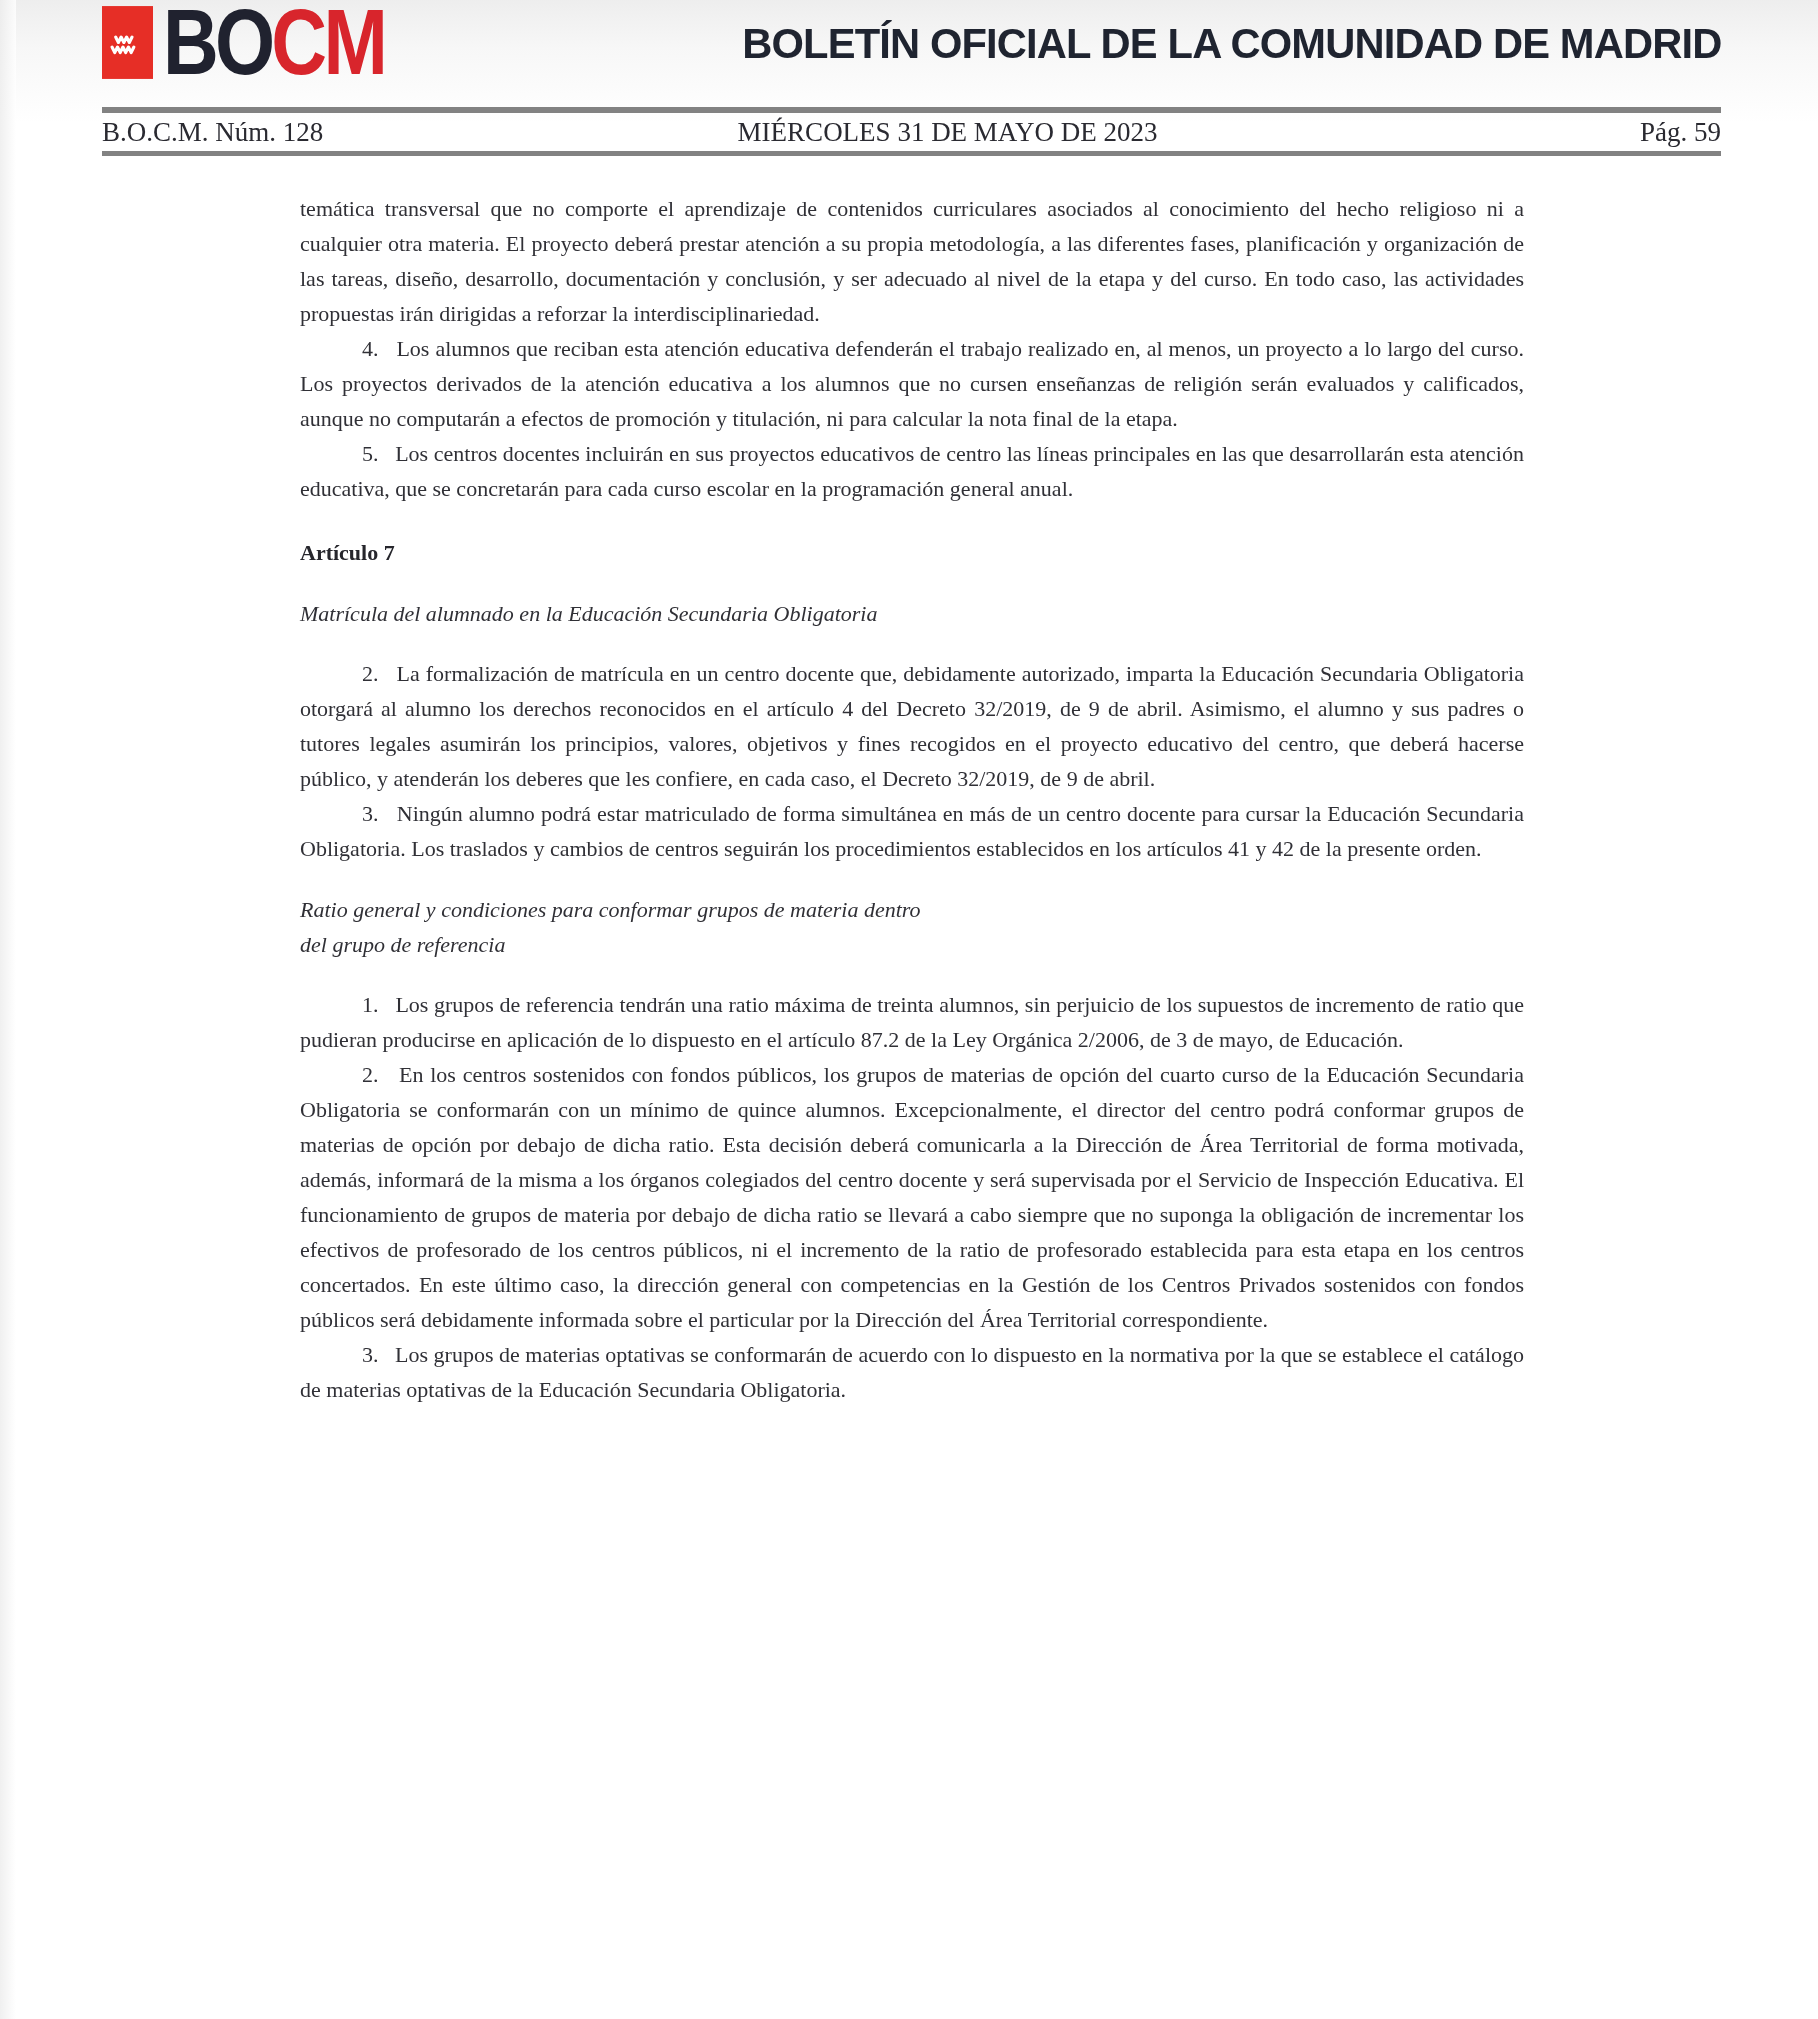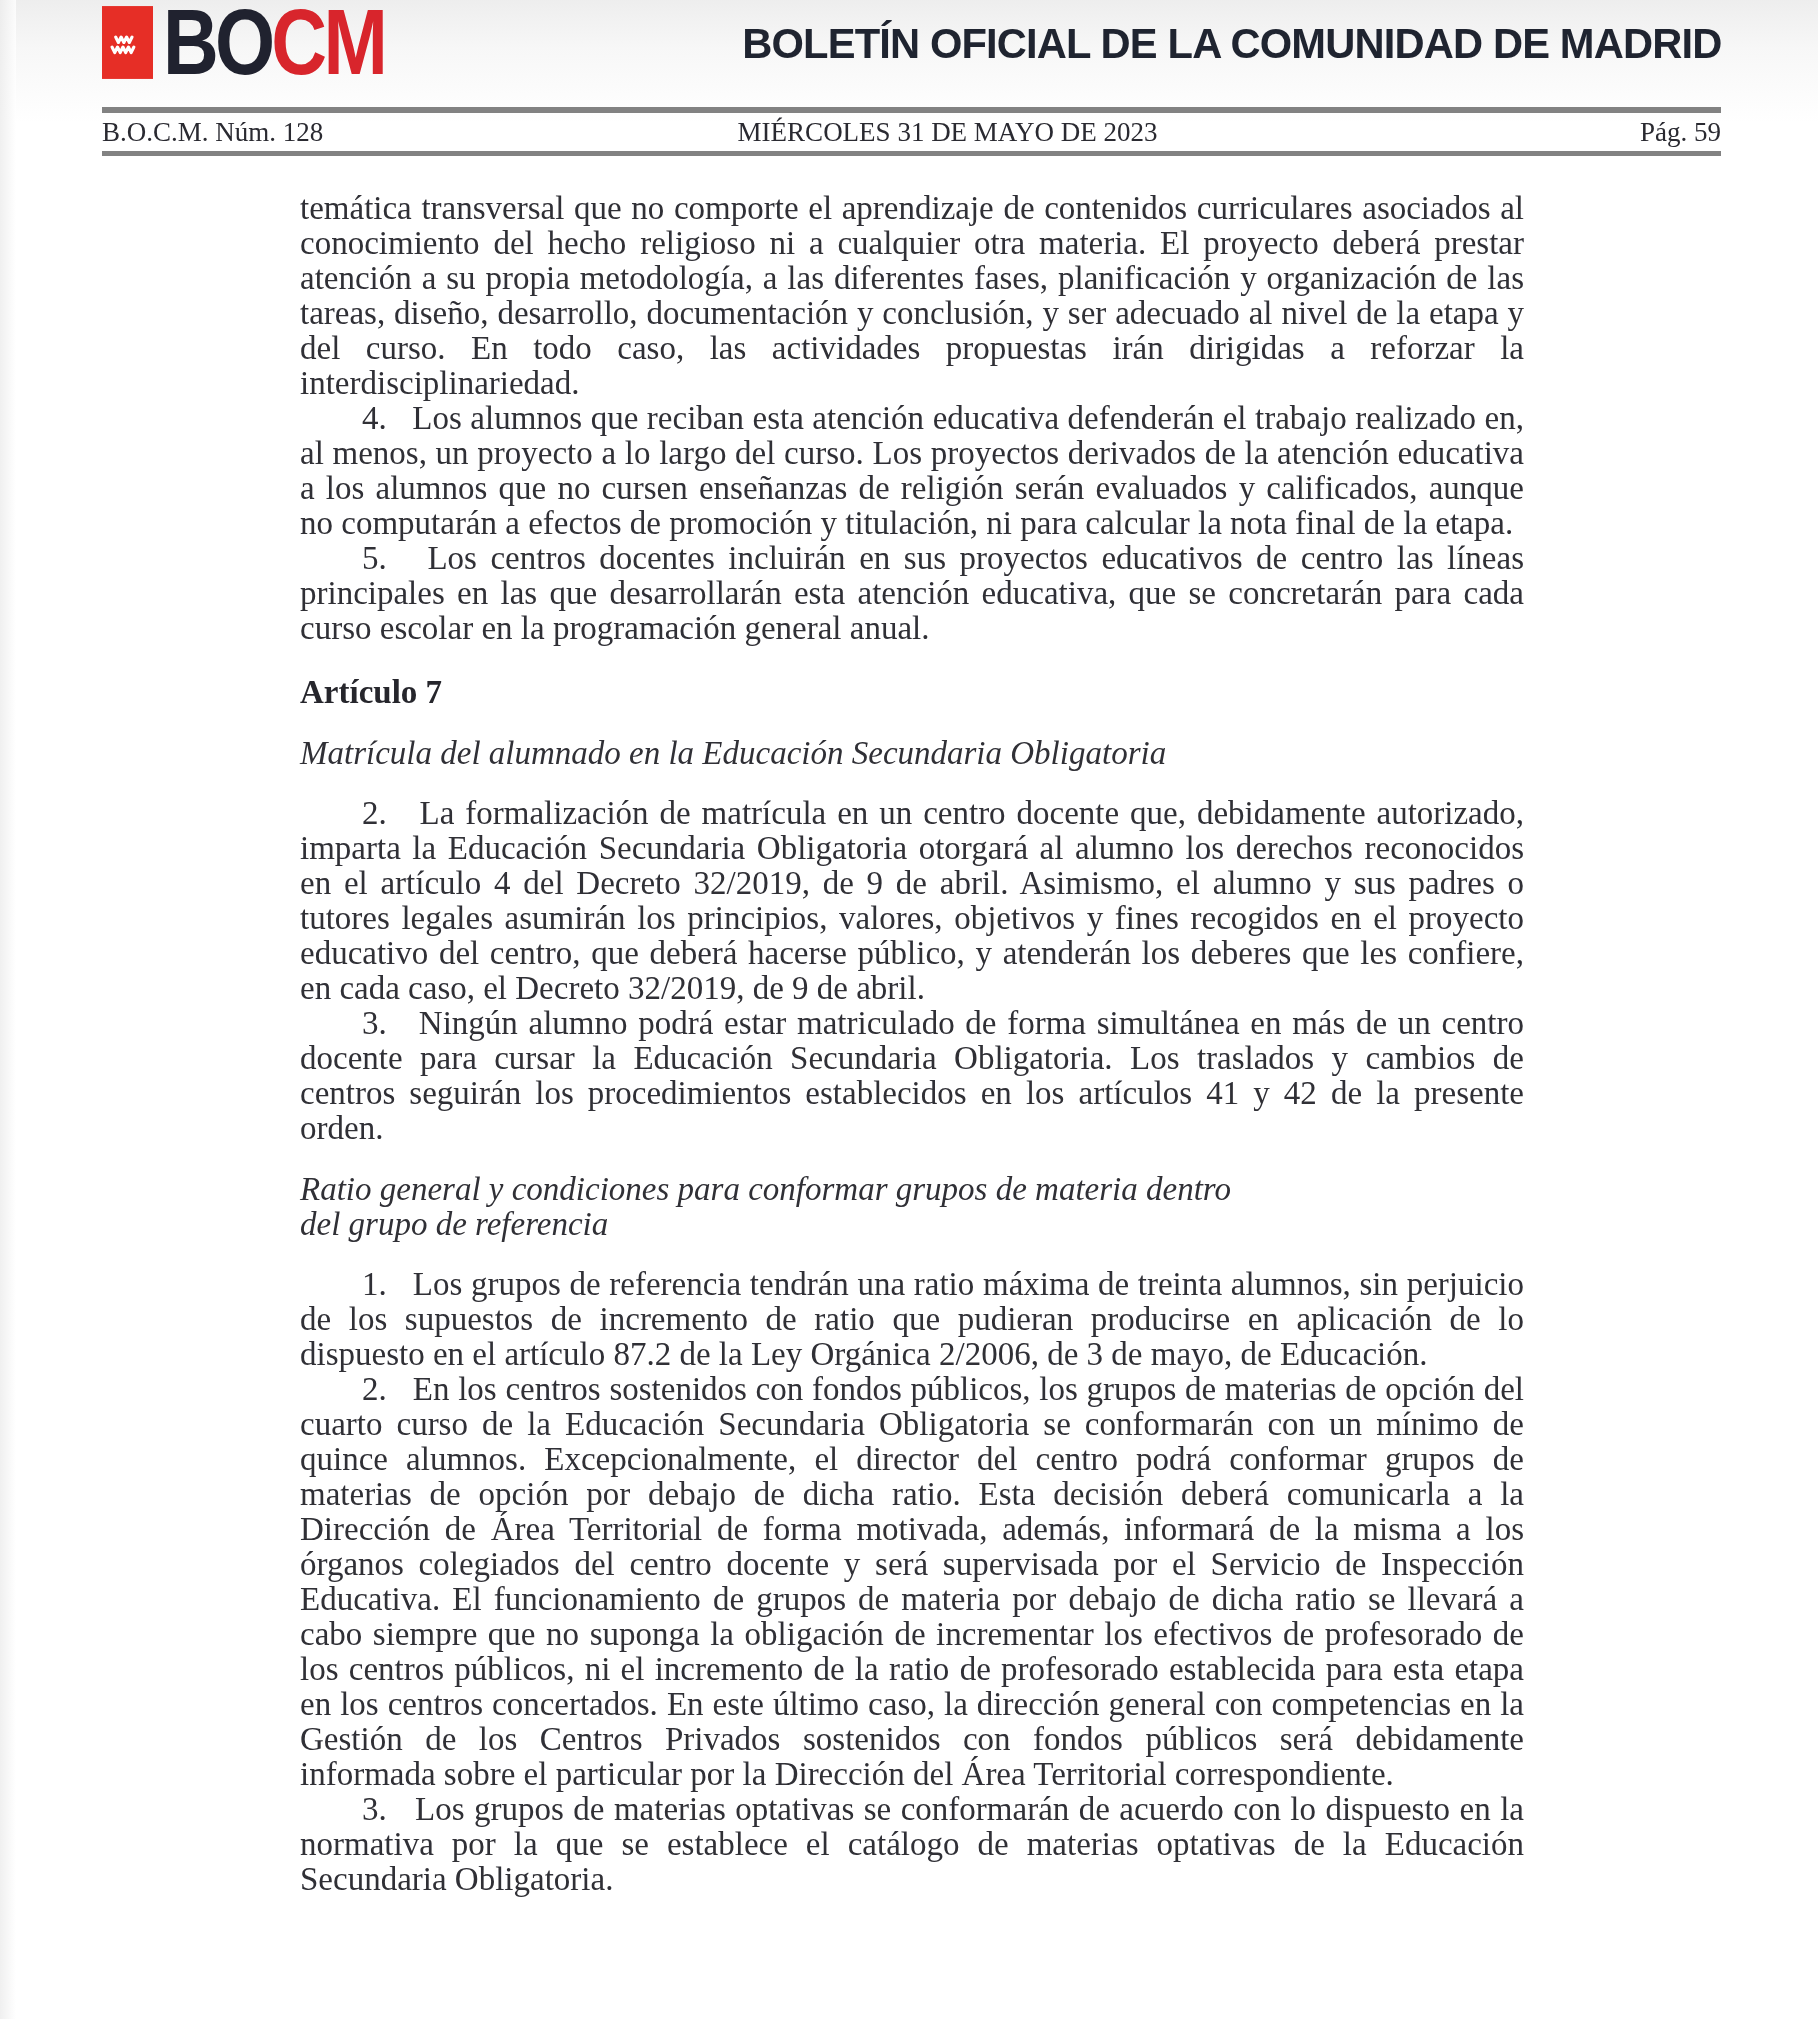--- a/index.html
+++ b/index.html
@@ -49,21 +49,21 @@
     position:relative;height:38px;margin:0 97px 0 102px;
     font-size:27px;line-height:38px;color:#2a2a31;
   }
   .infobar .left{position:absolute;left:0;top:0;}
   .infobar .center{position:absolute;left:50%;top:0;transform:translateX(-50%);white-space:nowrap;margin-left:36px;}
   .infobar .right{position:absolute;right:0;top:0;margin-left:8px;}
 
   
   .content{
     padding:35px 294px 0 300px;
-    font-size:33px;line-height:35px;color:#303036;
+    font-size:22px;line-height:35px;color:#303036;
     text-align:justify;
   }
   .para{margin:0;}
   .para.num{text-indent:62px;}
   .art-heading{
     margin:29px 0 0 0;font-weight:bold;color:#26262c;text-align:left;
   }
   .art-subtitle{
     margin:25.5px 0 0 0;font-style:italic;text-align:left;white-space:pre-line;
   }

